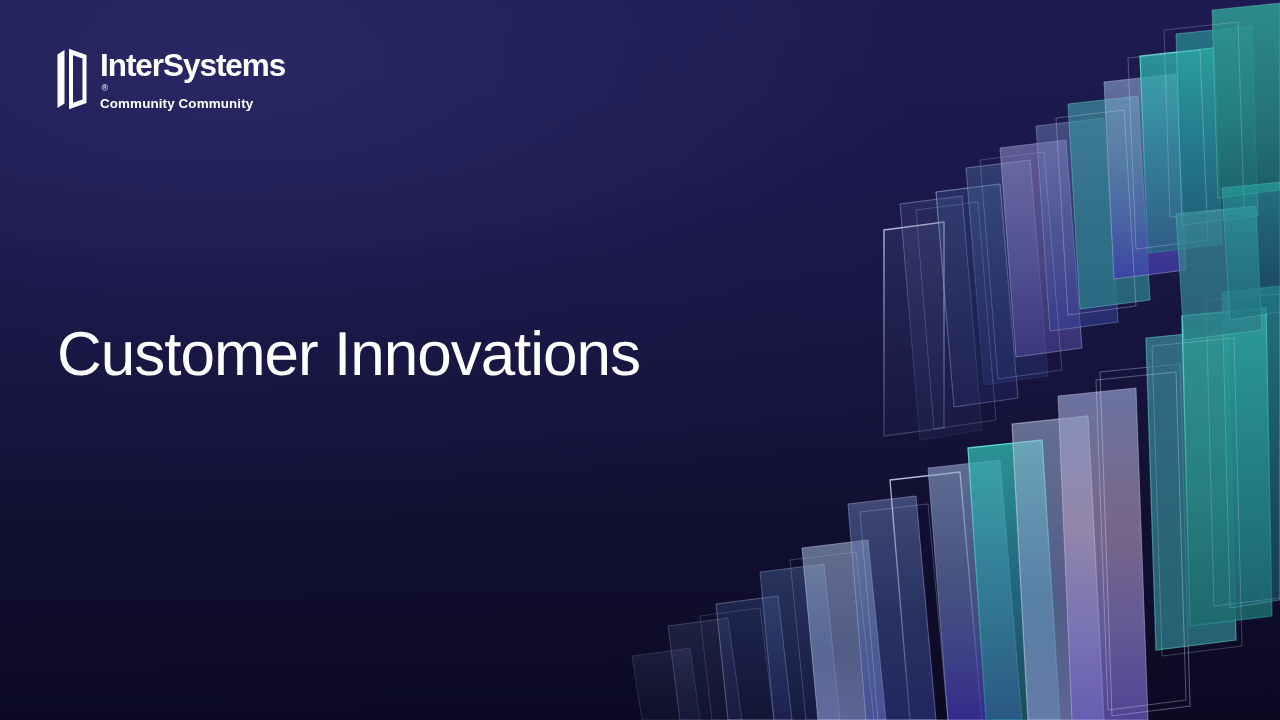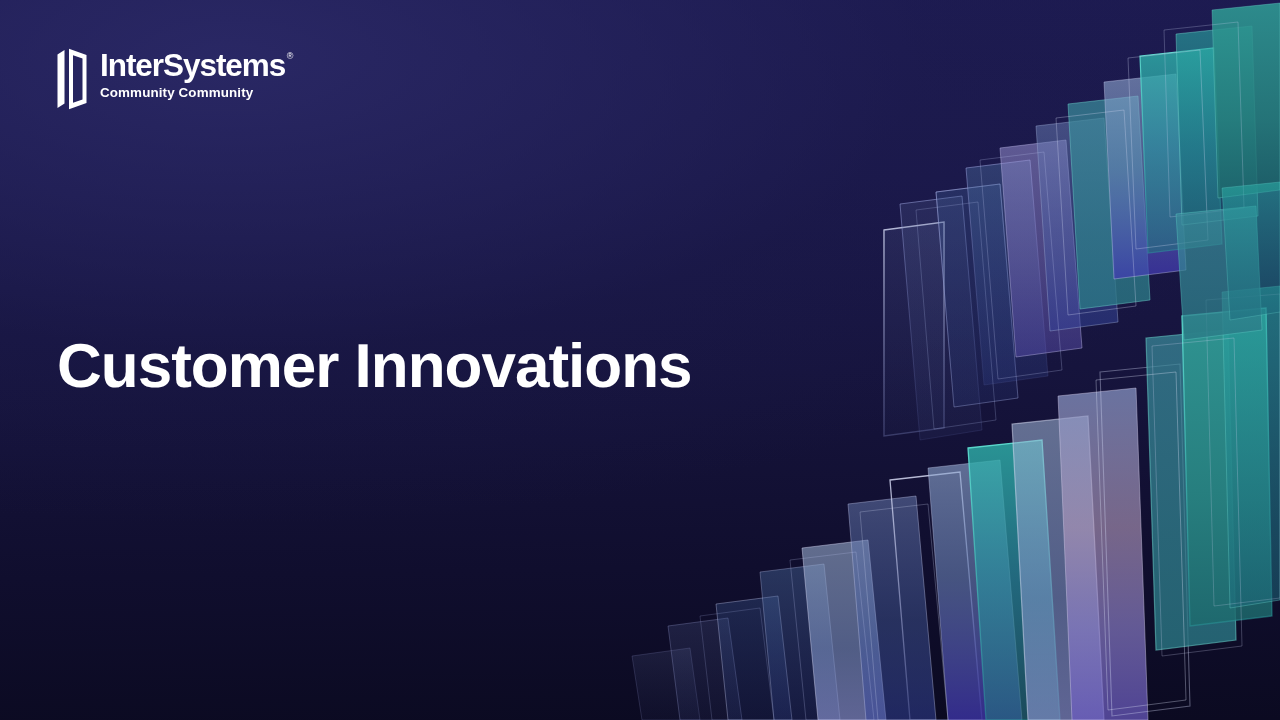--- a/index.html
+++ b/index.html
@@ -40,20 +40,21 @@
   #logo-mark { width:30px; height:62px; display:block; flex:0 0 auto; }
   #logo-text { display:flex; flex-direction:column; gap:4px; padding-top:2px; }
   #wordmark {
     display:flex; align-items:flex-start;
     color:#ffffff;
     font-size:31.5px;
     font-weight:700;
     letter-spacing:-1.05px;
     line-height:1;
     white-space:nowrap;
+    flex-direction:column;
   }
   #regmark {
     font-size:9px;
     line-height:1;
     font-weight:400;
     margin-left:1.5px;
     margin-top:2px;
     display:inline-block;
   }
   #subbrand {
@@ -65,26 +66,25 @@
     white-space:nowrap;
   }
 
   
   #headline {
     position:absolute;
     left:57px;
     top:322px;
     color:#ffffff;
     font-size:62px;
-    font-weight:700;
+    font-weight:400;
     letter-spacing:-1.0px;
     line-height:1.08;
     white-space:nowrap;
     text-rendering:geometricPrecision;
-    margin-top:12px;
   }
 </style>
 </head>
 <body>
 
 <div id="slide">
 
   <svg id="pattern" viewBox="0 0 1280 720" width="1280" height="720" xmlns="http://www.w3.org/2000/svg" preserveAspectRatio="none" aria-hidden="true">
     <defs>
 

